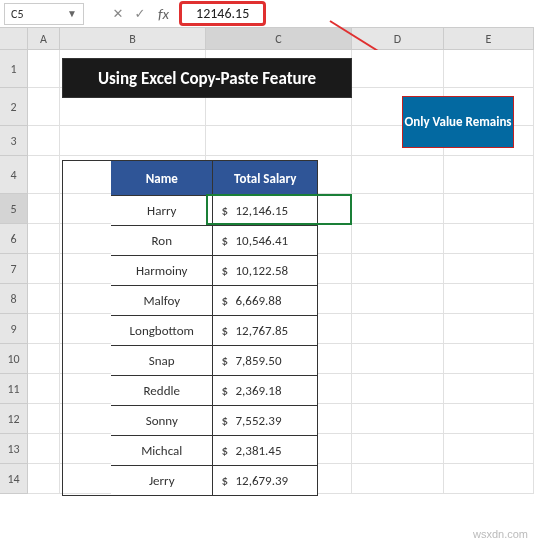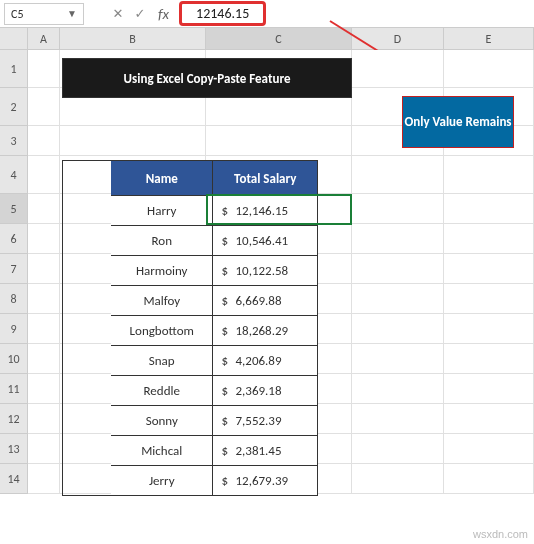--- a/index.html
+++ b/index.html
@@ -31,21 +31,21 @@
     .row-h.sel { background: #d4d4d4; }
     .cell { border-right: 1px solid #e0e0e0; border-bottom: 1px solid #e0e0e0; background: #fff; }
     .c-A { width: 32px; }
     .c-B { width: 146px; }
     .c-C { width: 146px; }
     .c-D { width: 92px; }
     .c-E { width: 90px; }
     .row.tall { height: 38px; }
     
     
-    .title-banner { position: absolute; left: 62px; top: 58px; width: 290px; height: 40px; background: #1a1a1a; color: #fff; display: flex; align-items: center; justify-content: center; font-size: 13px; font-weight: bold; border: 1px solid #333; }
+    .title-banner { position: absolute; left: 62px; top: 58px; width: 290px; height: 40px; background: #1a1a1a; color: #fff; display: flex; align-items: center; justify-content: center; font-size: 17px; font-weight: bold; border: 1px solid #333; }
     
     
     .data-table { position: absolute; left: 62px; top: 160px; width: 256px; border: 1px solid #333; padding-left: 48px; }
     .dt-header { display: flex; background: #2f5597; color: #fff; font-weight: bold; height: 34px; }
     .dt-header > div { display: flex; align-items: center; justify-content: center; border-right: 1px solid #333; }
     .dt-header > div:last-child { border-right: none; }
     .dt-row { display: flex; height: 30px; background: #fff; border-top: 1px solid #333; }
     .dt-row > div { display: flex; align-items: center; border-right: 1px solid #333; padding: 0 8px; }
     .dt-row > div:last-child { border-right: none; }
     .col-name { width: 144px; justify-content: center !important; }
@@ -244,28 +244,28 @@
         <div class="col-name">Malfoy</div>
         <div class="col-sal">
           <span class="sal-sym">$</span>
           <span class="sal-val">6,669.88</span>
         </div>
       </div>
       <div class="dt-row">
         <div class="col-name">Longbottom</div>
         <div class="col-sal">
           <span class="sal-sym">$</span>
-          <span class="sal-val">18,268.29</span>
+          <span class="sal-val">12,767.85</span>
         </div>
       </div>
       <div class="dt-row">
         <div class="col-name">Snap</div>
         <div class="col-sal">
           <span class="sal-sym">$</span>
-          <span class="sal-val">4,206.89</span>
+          <span class="sal-val">7,859.50</span>
         </div>
       </div>
       <div class="dt-row">
         <div class="col-name">Reddle</div>
         <div class="col-sal">
           <span class="sal-sym">$</span>
           <span class="sal-val">2,369.18</span>
         </div>
       </div>
       <div class="dt-row">

